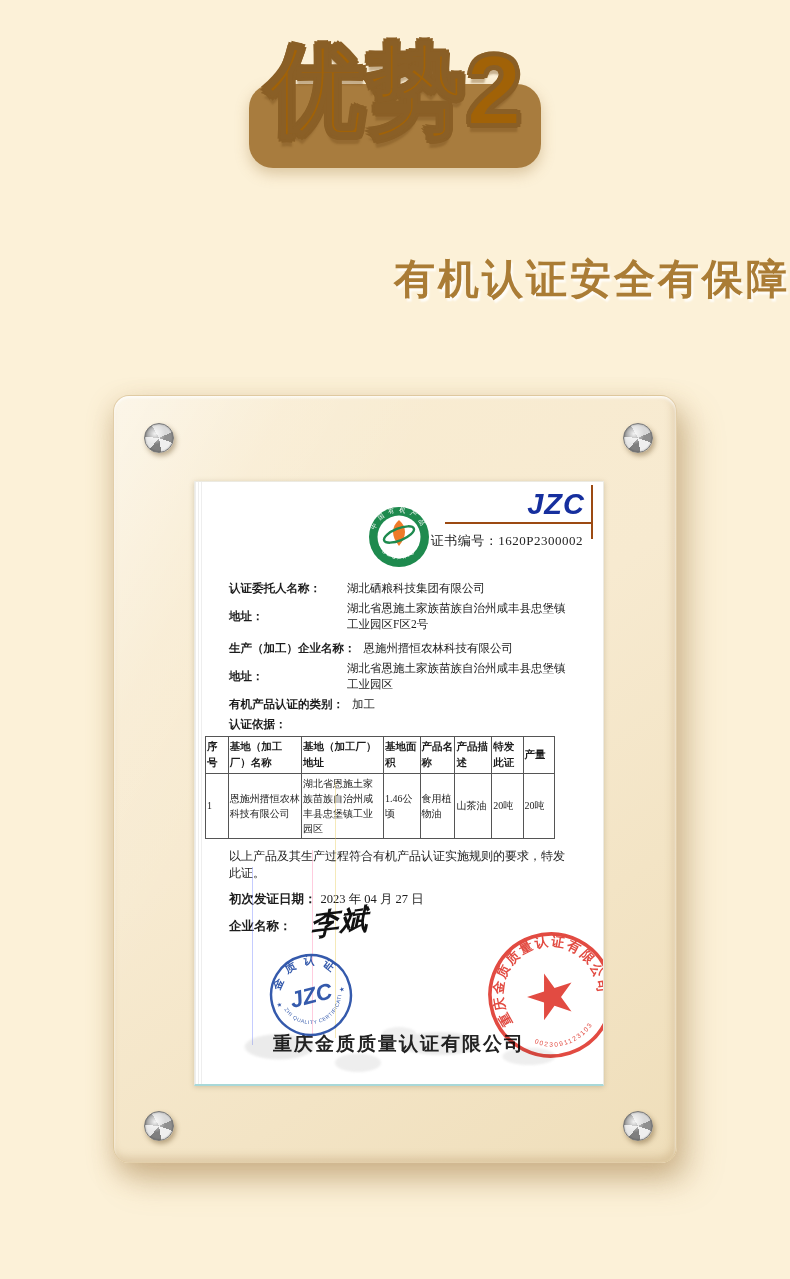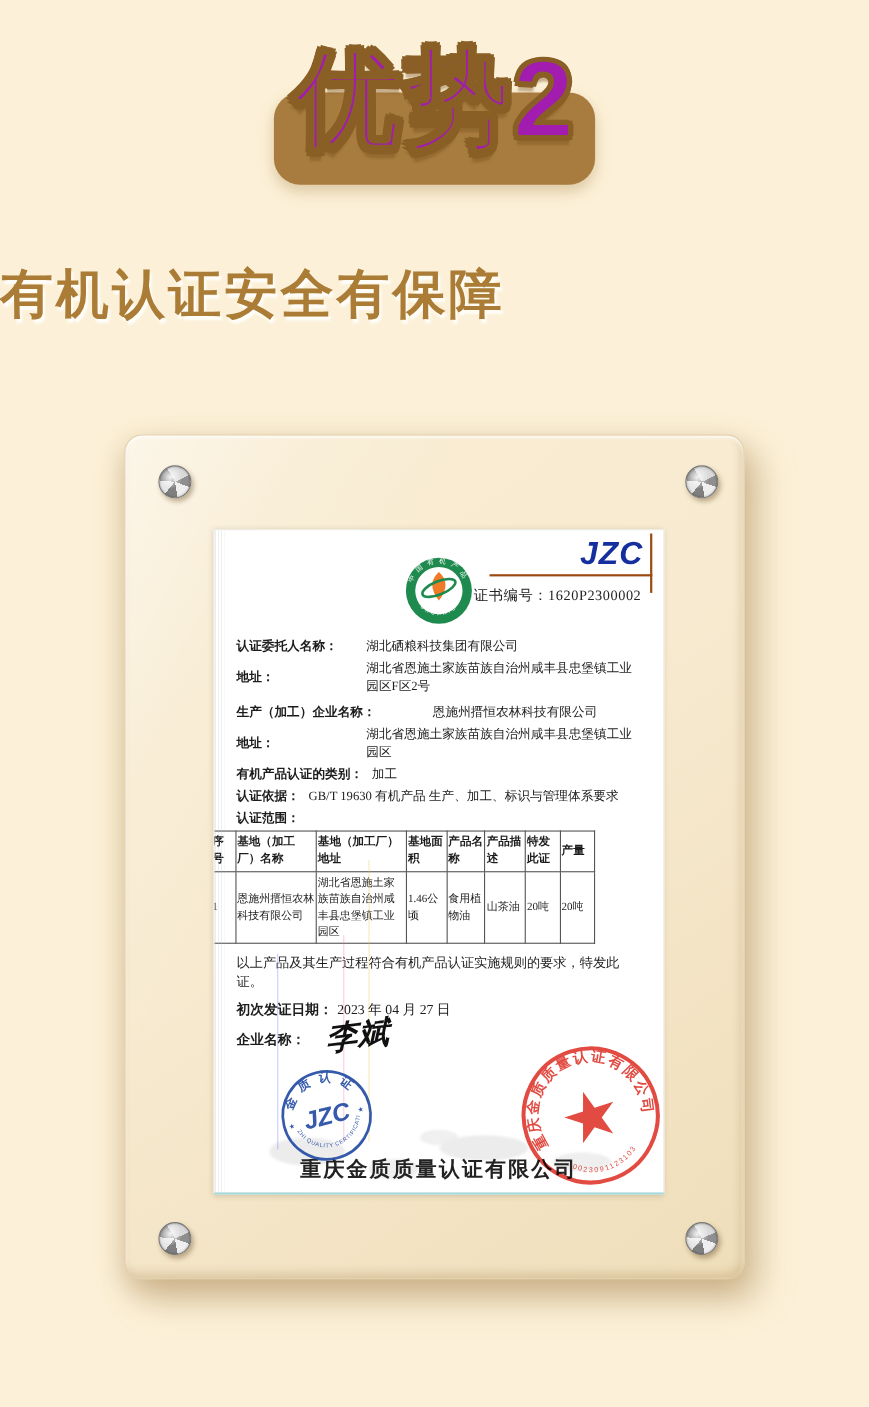--- a/index.html
+++ b/index.html
@@ -11,29 +11,29 @@
   html,body{width:790px;height:1279px;}
   body{background:var(--page-bg);position:relative;overflow:hidden;
        font-family:"Liberation Sans","DejaVu Sans",sans-serif;}
 
   
   .hero{position:absolute;top:0;left:0;width:790px;height:220px;}
   .hero-bg{position:absolute;top:84px;left:50%;transform:translateX(-50%);
            width:292px;height:84px;border-radius:24px;background:var(--badge);
            box-shadow:0 6px 14px rgba(160,120,60,.35);}
   .hero-text{position:absolute;top:26px;width:100%;text-align:center;
-    font-size:98px;font-weight:bold;color:#a21caf;letter-spacing:2px;
+    font-size:98px;font-weight:bold;color:#a16207;letter-spacing:2px;
     -webkit-text-stroke:2px var(--badge-stroke);
     text-shadow:-4px 0 0 var(--badge-stroke),4px 0 0 var(--badge-stroke),
       0 -4px 0 var(--badge-stroke),0 4px 0 var(--badge-stroke),
       -3px -3px 0 var(--badge-stroke),3px -3px 0 var(--badge-stroke),
       -3px 3px 0 var(--badge-stroke),3px 3px 0 var(--badge-stroke),
       0 8px 2px rgba(120,80,30,.4);}
-  .subtitle{position:absolute;top:236px;width:100%;text-align:left;
-    font-size:48px;font-weight:bold;color:var(--subtitle);letter-spacing:3px;
+  .subtitle{position:absolute;top:252px;width:100%;text-align:right;
+    font-size:41px;font-weight:bold;color:var(--subtitle);letter-spacing:3px;
     text-shadow:2px 3px 2px rgba(255,255,255,.85);}
 
   
   .frame{position:absolute;left:113px;top:395px;width:564px;height:768px;border-radius:16px;
     background:linear-gradient(145deg,var(--frame1) 0%,#f7ead0 45%,var(--frame2) 100%);
     border:1px solid rgba(200,170,120,.45);
     box-shadow:0 10px 26px rgba(172,138,86,.45),14px 18px 32px rgba(172,138,86,.35),
       inset 0 2px 3px rgba(255,255,255,.85),inset -3px -5px 8px rgba(165,130,80,.28);}
   .frame::before{content:"";position:absolute;inset:0;border-radius:inherit;pointer-events:none;
     background:linear-gradient(118deg,rgba(255,255,255,.5) 0%,rgba(255,255,255,.12) 18%,rgba(255,255,255,0) 34%);}
@@ -43,21 +43,21 @@
         #7f7f7f 150deg 200deg,#e6e6e6 200deg 255deg,#888 255deg 310deg,#d9d9d9 310deg 360deg);
     box-shadow:2px 3px 5px rgba(110,85,45,.45),inset 0 0 2px rgba(0,0,0,.4);}
   .screw.tl{left:30px;top:27px}.screw.tr{left:509px;top:27px}
   .screw.bl{left:30px;top:715px}.screw.br{left:509px;top:715px}
 
   
   .paper{position:absolute;left:80px;top:85px;width:410px;height:605px;background:#fff;
     border:1px solid #eceae2;border-bottom:2px solid var(--paper-edge);
     box-shadow:0 1px 5px rgba(120,100,60,.28);
     font-family:"Liberation Serif","DejaVu Serif",serif;color:#1c1c1c;
-    padding:0 20px;overflow:hidden;}
+    padding:0 34px;overflow:hidden;}
   .paper::before{content:"";position:absolute;left:0;top:0;bottom:0;width:9px;opacity:.25;
     background:repeating-linear-gradient(90deg,#bbb 0 1px,transparent 1px 3px);}
   .hairline{position:absolute;width:1px;pointer-events:none;}
   .hl-blue{left:57px;top:385px;height:178px;background:rgba(90,110,255,.35);}
   .hl-pink{left:117px;top:368px;height:188px;background:rgba(255,110,160,.35);}
   .hl-yellow{left:140px;top:300px;height:256px;background:rgba(230,200,80,.4);}
 
   .jzc-wrap{position:absolute;top:6px;right:14px;text-align:right;}
   .jzc-text{font-family:"Liberation Sans","DejaVu Sans",sans-serif;font-style:italic;
     font-weight:900;font-size:29px;letter-spacing:1px;color:var(--jzc-blue);
@@ -65,21 +65,21 @@
   .jzc-hline{position:absolute;right:-4px;bottom:0;width:148px;height:2px;background:#9c4a12;}
   .jzc-vline{position:absolute;right:-4px;top:-3px;width:2px;height:54px;background:#9c4a12;}
   .cert-no{position:absolute;top:50px;right:20px;font-size:13px;letter-spacing:.5px;color:#222;}
 
   .org-logo{display:block;margin:24px auto 0;width:62px;height:62px;}
   .cert-title{margin-top:9px;text-align:center;font-size:28px;font-weight:bold;
     letter-spacing:7px;color:#0d0d0d;}
 
   .cert-fields{margin-top:12px;font-size:11.5px;line-height:1.45;}
   .field-row{display:flex;margin-bottom:3px;align-items:center;}
-  .field-row:nth-child(3){margin-top:7px;gap:44px;}
+  .field-row:nth-child(3){margin-top:7px;}
   .f-label{font-weight:bold;white-space:nowrap;margin-right:8px;}
   .field-row.col .f-label{flex:0 0 118px;margin-right:0;}
   .f-value{flex:1;}
 
   .scope-label{font-size:11.5px;font-weight:bold;margin-top:4px;}
   table.scope{border-collapse:collapse;width:350px;margin:4px -24px 0;
     font-size:10px;text-align:left;}
   table.scope th,table.scope td{border:1px solid #555;padding:2px 1px;line-height:1.5;}
   table.scope th{font-weight:bold;font-size:10.5px;}
 
@@ -174,25 +174,23 @@
         <div class="field-row col">
           <span class="f-label">地址：</span>
           <span class="f-value">湖北省恩施土家族苗族自治州咸丰县忠堡镇工业园区</span>
         </div>
         <div class="field-row">
           <span class="f-label">有机产品认证的类别：</span>
           <span class="f-value">加工</span>
         </div>
         <div class="field-row">
           <span class="f-label">认证依据：</span>
-          <span class="f-value">GB/T 19630 有机产品 生产、加工、标识与管理体系要求</span>
         </div>
       </div>
 
-    <div class="scope-label">认证范围：</div>
 
     <table class="scope">
       <colgroup>
         <col style="width:6.5%">
           <col style="width:21%">
           <col style="width:23.5%">
           <col style="width:10.5%">
         <col style="width:10%">
           <col style="width:10.5%">
           <col style="width:9%">

